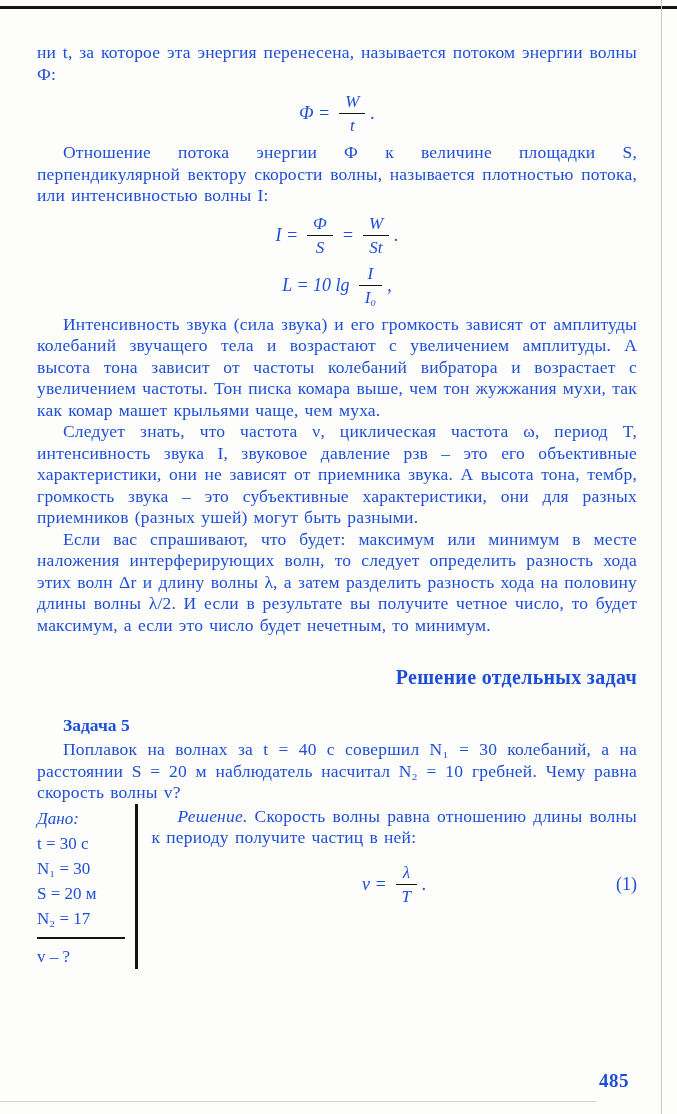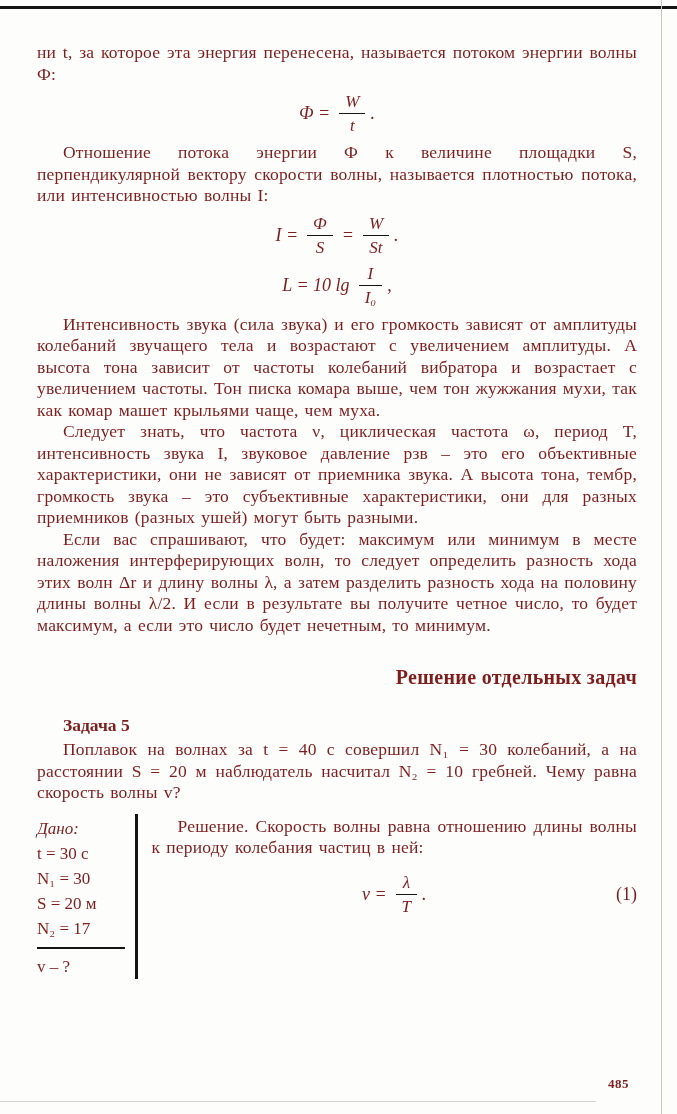--- a/index.html
+++ b/index.html
@@ -6,21 +6,21 @@
     margin: 0;
     padding: 0;
     background: #e8e8e4;
   }
   .page {
     position: relative;
     width: 677px;
     height: 1114px;
     background: #fdfdfb;
     font-family: "Liberation Serif", "DejaVu Serif", serif;
-    color: #7f1d1d;
+    color: #1d4ed8;
     overflow: hidden;
     margin: 0 auto;
   }
   
   .scan-edge-top {
     position: absolute; top: 6px; left: 0; right: 0; height: 3px;
     background: #151515;
   }
   .scan-edge-right {
     position: absolute; top: 0; right: 15px; width: 1px; height: 100%;
@@ -83,21 +83,20 @@
   }
   .task-title {
     font-weight: bold;
     font-size: 17.5px;
     margin: 0 0 3px;
     padding-left: 26px;
   }
   .task-box {
     display: flex;
     align-items: stretch;
-    margin-top: 10px;
   }
   .given-col {
     width: 96px;
     flex: 0 0 96px;
     font-size: 17px;
     line-height: 25px;
     padding-top: 2px;
   }
   .given-label { font-style: italic; }
   .given-sep {
@@ -108,26 +107,26 @@
   }
   .vrule {
     width: 2.5px;
     background: #131313;
     margin: 0 14px 0 2px;
   }
   .sol-col {
     flex: 1;
     padding-top: 2px;
   }
-  .italic { }
+  .italic { font-style: italic; }
   .page-number {
     position: absolute;
     right: 48px;
     bottom: 22px;
-    font-size: 13px;
+    font-size: 19px;
     font-weight: bold;
     letter-spacing: 0.5px;
   }
 </style>
 </head>
 <body>
 
 <div class="page">
   <div class="scan-edge-top"></div>
   <div class="scan-edge-right"></div>
@@ -192,21 +191,21 @@
         <div class="given-line">N₁ = 30</div>
         <div class="given-line">S = 20 м</div>
         <div class="given-line">N₂ = 17</div>
         <div class="given-sep"></div>
         <div class="given-line">v – ?</div>
       </div>
 
       <div class="vrule"></div>
 
       <div class="sol-col">
-        <p class="para indent"><span class="italic">Решение.</span> <span>Скорость волны равна отношению длины волны к периоду колебания частиц в ней:</span></p>
+        <p class="para indent"><span class="italic">Решение.</span> <span>Скорость волны равна отношению длины волны к периоду получите частиц в ней:</span></p>
 
         <div class="formula" style="margin-top: 14px;">
           <span>v =</span>
           <span class="frac">
             <span class="num">λ</span>
             <span class="den">T</span>
           </span>
           <span class="fend">.</span>
           <span class="eq-number">(1)</span>
         </div>

